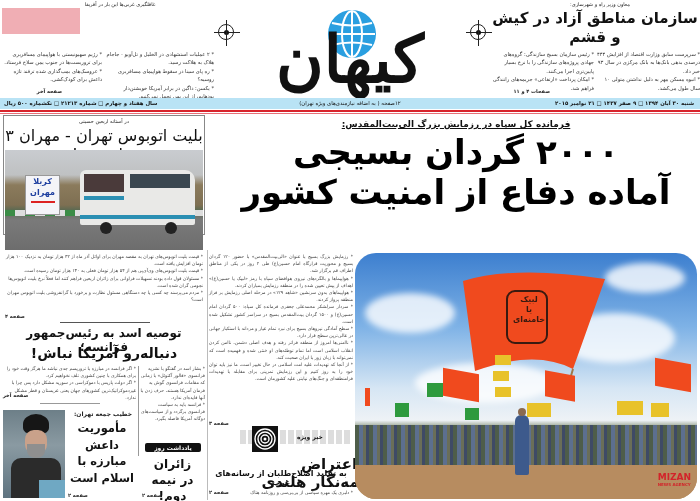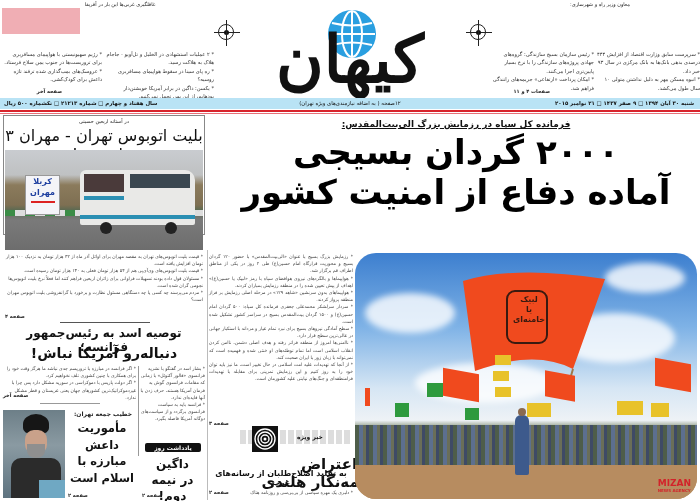--- a/index.html
+++ b/index.html
@@ -35,21 +35,21 @@
   .main-headline { font-weight: 900; font-size: 34px; line-height: 40px; text-align: center; color: #000; font-family: "DejaVu Sans", sans-serif; }
 
   
   #main-photo { left: 355px; top: 253px; width: 342px; height: 246px; overflow: hidden;
     background: linear-gradient(180deg, #3d7fcf 0%, #7eb2e6 30%, #d6e6f4 55%, #eef2f6 68%, #6b7a5a 72%, #5d6a55 86%, #b08a5f 88%, #c29a6a 100%); border-radius: 21px; }
   .cloud { position:absolute; background: rgba(255,255,255,0.8); border-radius: 50%; filter: blur(3px); }
   .flag { position:absolute; }
   .crowd { position:absolute; left:0; top:172px; width:342px; height:42px;
     background: repeating-linear-gradient(90deg, #4e5d4a 0 4px, #5c6f8f 4px 8px, #6a6e58 8px 11px, #3e4a66 11px 14px); }
   .ground { position:absolute; left:0; top:212px; width:342px; height:34px; background:#b78c60; }
-  .watermark { position:absolute; right:6px; bottom:6px; font-size:9px; font-weight:bold; color:#d2232a; direction:ltr;margin-left:16px; }
+  .watermark { position:absolute; right:6px; bottom:12px; font-size:9px; font-weight:bold; color:#d2232a; direction:ltr;margin-left:16px; }
 
   
   #bus-box { left: 3px; top: 115px; width: 202px; height: 120px; border: 1px solid #888; }
   #bus-photo { left: 5px; top: 150px; width: 198px; height: 100px; overflow: hidden;
     background: linear-gradient(180deg, #c9ccd0 0%, #bfc1c2 25%, #8b7b5c 35%, #7e6f52 55%, #5c6a52 60%, #7a7a7a 70%, #6d6d6d 100%); }
 
   .divider { height: 1px; background: #555; }
   .vrule { width: 1px; background: #999; }
 
   .black-pill { background:#111; color:#fff; font-size:6px; font-weight:bold; text-align:center; border-radius:2px; }
@@ -89,20 +89,21 @@
         <line x1="24" y1="1" x2="24" y2="47"></line>
         <line x1="1" y1="24" x2="47" y2="24"></line>
         <path d="M4 13 Q24 18 44 13"></path>
         <path d="M4 35 Q24 30 44 35"></path>
       </g>
     </svg>
   </div>
   <div class="abs logo-text center" style="left:240px; top:22px; width:220px; height:70px;">کیهان</div>
 
   <div class="abs kicker" style="left:540px; top:1px; width:120px; font-size:5px;">معاون وزیر راه و شهرسازی:</div>
+  <div class="abs top-headline" style="left:490px; top:9px; width:210px;">سازمان مناطق آزاد در کیش و قشم</div>
 
   <div class="abs small" style="left:596px; top:50px; width:104px;">
     <div>* سرپرست سابق وزارت اقتصاد از افزایش ۴۴۴ درصدی بدهی بانک‌ها به بانک مرکزی در سال ۹۳ خبر داد.</div>
     <div>* انبوه مسکن مهر به دلیل نداشتن متولی ۱۰ سال طول می‌کشد.</div>
   </div>
   <div class="abs small" style="left:490px; top:50px; width:104px;">
     <div>* رئیس سازمان بسیج سازندگی: گروه‌های جهادی پروژه‌های سازندگی را با نرخ بسیار پایین‌تری اجرا می‌کنند.</div>
     <div>* امکان پرداخت «ارتفاعی» جریمه‌های رانندگی فراهم شد.</div>
   </div>
   <div class="abs page-ref" style="left:490px; top:88px; width:60px;">صفحات ۴ و ۱۱</div>
@@ -247,17 +248,17 @@
 <div class="abs kicker bold" style="left:68px; top:410px; width:70px; font-size:6px;">خطیب جمعه تهران:</div>
 <div class="abs bold center" style="left:66px; top:420px; width:72px; font-size:11.5px; line-height:16.5px;">
   <div>مأموریت</div>
   <div>داعش</div>
   <div>مبارزه با</div>
   <div>اسلام است</div>
 </div>
 <div class="abs page-ref" style="left:68px; top:492px; width:40px; text-align:left;">صفحه ۲</div>
 
 <div class="abs black-pill" style="left:145px; top:443px; width:56px; height:9px; line-height:9px;">یادداشت روز</div>
-<div class="abs bold center" style="left:140px; top:456px; width:65px; font-size:12px; line-height:16px;">داگین</div>
+<div class="abs bold center" style="left:140px; top:456px; width:65px; font-size:12px; line-height:16px;">زائران</div>
 <div class="abs bold center" style="left:140px; top:472px; width:65px; font-size:12px; line-height:16px;">در نیمه دوم!</div>
 <div class="abs page-ref" style="left:142px; top:492px; width:40px; text-align:left;">صفحه ۲</div>
 
 <div class="abs vrule" style="left:207px; top:250px; height:250px; background:#bbb;"></div>
 
 </body></html>

